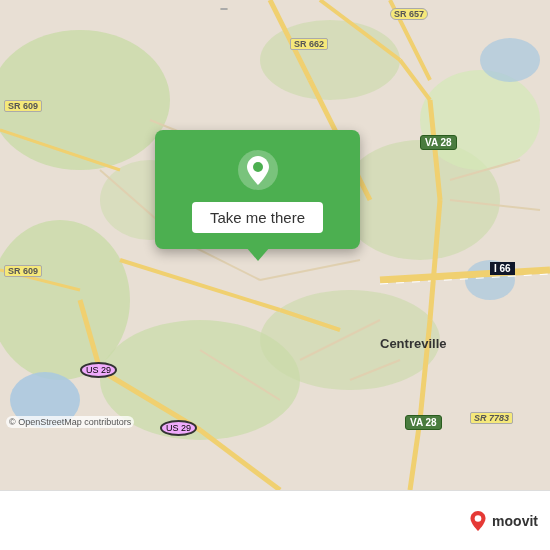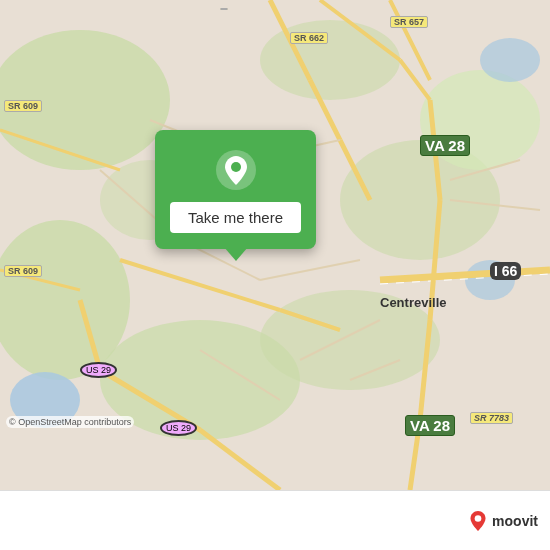--- a/index.html
+++ b/index.html
@@ -17,21 +17,21 @@
       position: relative;
       overflow: hidden;
       background-color: #e8e0d8;
     }
 
     
     .popup {
       position: absolute;
       top: 130px;
       left: 155px;
-      width: 161px;
+      width: 205px;
       background: #4CAF50;
       border-radius: 8px;
       padding: 18px 16px 16px 16px;
       display: flex;
       flex-direction: column;
       align-items: center;
       box-shadow: 0 4px 12px rgba(0,0,0,0.3);
       z-index: 10;
     }
 
@@ -59,21 +59,21 @@
       border-radius: 4px;
       padding: 7px 18px;
       font-size: 15px;
       font-weight: 500;
       cursor: pointer;
       white-space: nowrap;
     }
 
     .highway-label {
       position: absolute;
-      font-size: 15px;
+      font-size: 10px;
       font-weight: bold;
       color: white;
       background: #4a7c3f;
       border-radius: 3px;
       padding: 1px 4px;
       border: 1px solid #2a5c1f;
     }
 
     .us-label {
       position: absolute;
@@ -81,26 +81,26 @@
       font-weight: normal;
       color: black;
       background: #f0abfc;
       border-radius: 50%;
       padding: 1px 4px;
       border: 2px solid #333;
     }
 
     .interstate-label {
       position: absolute;
-      font-size: 14px;
+      font-size: 10px;
       font-weight: bold;
       color: white;
-      background: #404040;
+      background: #0f172a;
       padding: 1px 4px;
-      border-radius: 6px;
+      border-radius: 0;
     }
 
     .sr-label {
       position: absolute;
       font-size: 9px;
       font-weight: bold;
       color: #555;
       background: #f5e87a;
       border: 1px solid #aaa;
       padding: 0px 3px;
@@ -172,20 +172,21 @@
       width: 100%;
       height: 100%;
     }
 
     
     .city-label {
       position: absolute;
       font-size: 13px;
       font-weight: bold;
       color: #333;
+      margin-top: 41px;
     }
   </style>
 </head>
 <body>
 
 <div id="map-container">
 
   <svg class="roads-svg" viewBox="0 0 550 490" xmlns="http://www.w3.org/2000/svg">
 
     <rect width="550" height="490" fill="#e8dfd4"></rect>
@@ -235,22 +236,22 @@
     <line x1="260" y1="280" x2="360" y2="260" stroke="#e0d0b0" stroke-width="2"></line>
     <line x1="150" y1="120" x2="250" y2="160" stroke="#e0d0b0" stroke-width="2"></line>
     <line x1="250" y1="160" x2="340" y2="140" stroke="#e0d0b0" stroke-width="2"></line>
     <line x1="300" y1="360" x2="380" y2="320" stroke="#e0d0b0" stroke-width="2"></line>
     <line x1="350" y1="380" x2="400" y2="360" stroke="#e0d0b0" stroke-width="2"></line>
     <line x1="200" y1="350" x2="280" y2="400" stroke="#e0d0b0" stroke-width="2"></line>
     <line x1="450" y1="180" x2="520" y2="160" stroke="#e0d0b0" stroke-width="2"></line>
     <line x1="450" y1="200" x2="540" y2="210" stroke="#e0d0b0" stroke-width="2"></line>
   </svg>
 
-  <span class="sr-label" style="top:16px; left:390px;">SR 657</span>
-  <span class="sr-label" style="top:32px; left:290px;">SR 662</span>
+  <span class="sr-label" style="top:8px; left:390px;border-radius:6px;">SR 657</span>
+  <span class="sr-label" style="top:38px; left:290px;">SR 662</span>
   <span class="sr-label" style="top:8px; left:220px;"></span>
   <span class="sr-label" style="top:100px; left:4px;">SR 609</span>
   <span class="sr-label" style="top:265px; left:4px;">SR 609</span>
   <span class="highway-label" style="top:135px; left:420px;">VA 28</span>
   <span class="highway-label" style="top:415px; left:405px;">VA 28</span>
   <span class="interstate-label" style="top:262px; left:490px;">I 66</span>
   <span class="us-label" style="top:362px; left:80px;">US 29</span>
   <span class="us-label" style="top:420px; left:160px;">US 29</span>
   <span class="sr-label" style="top:412px; left:470px;font-style:italic;">SR 7783</span>
 

